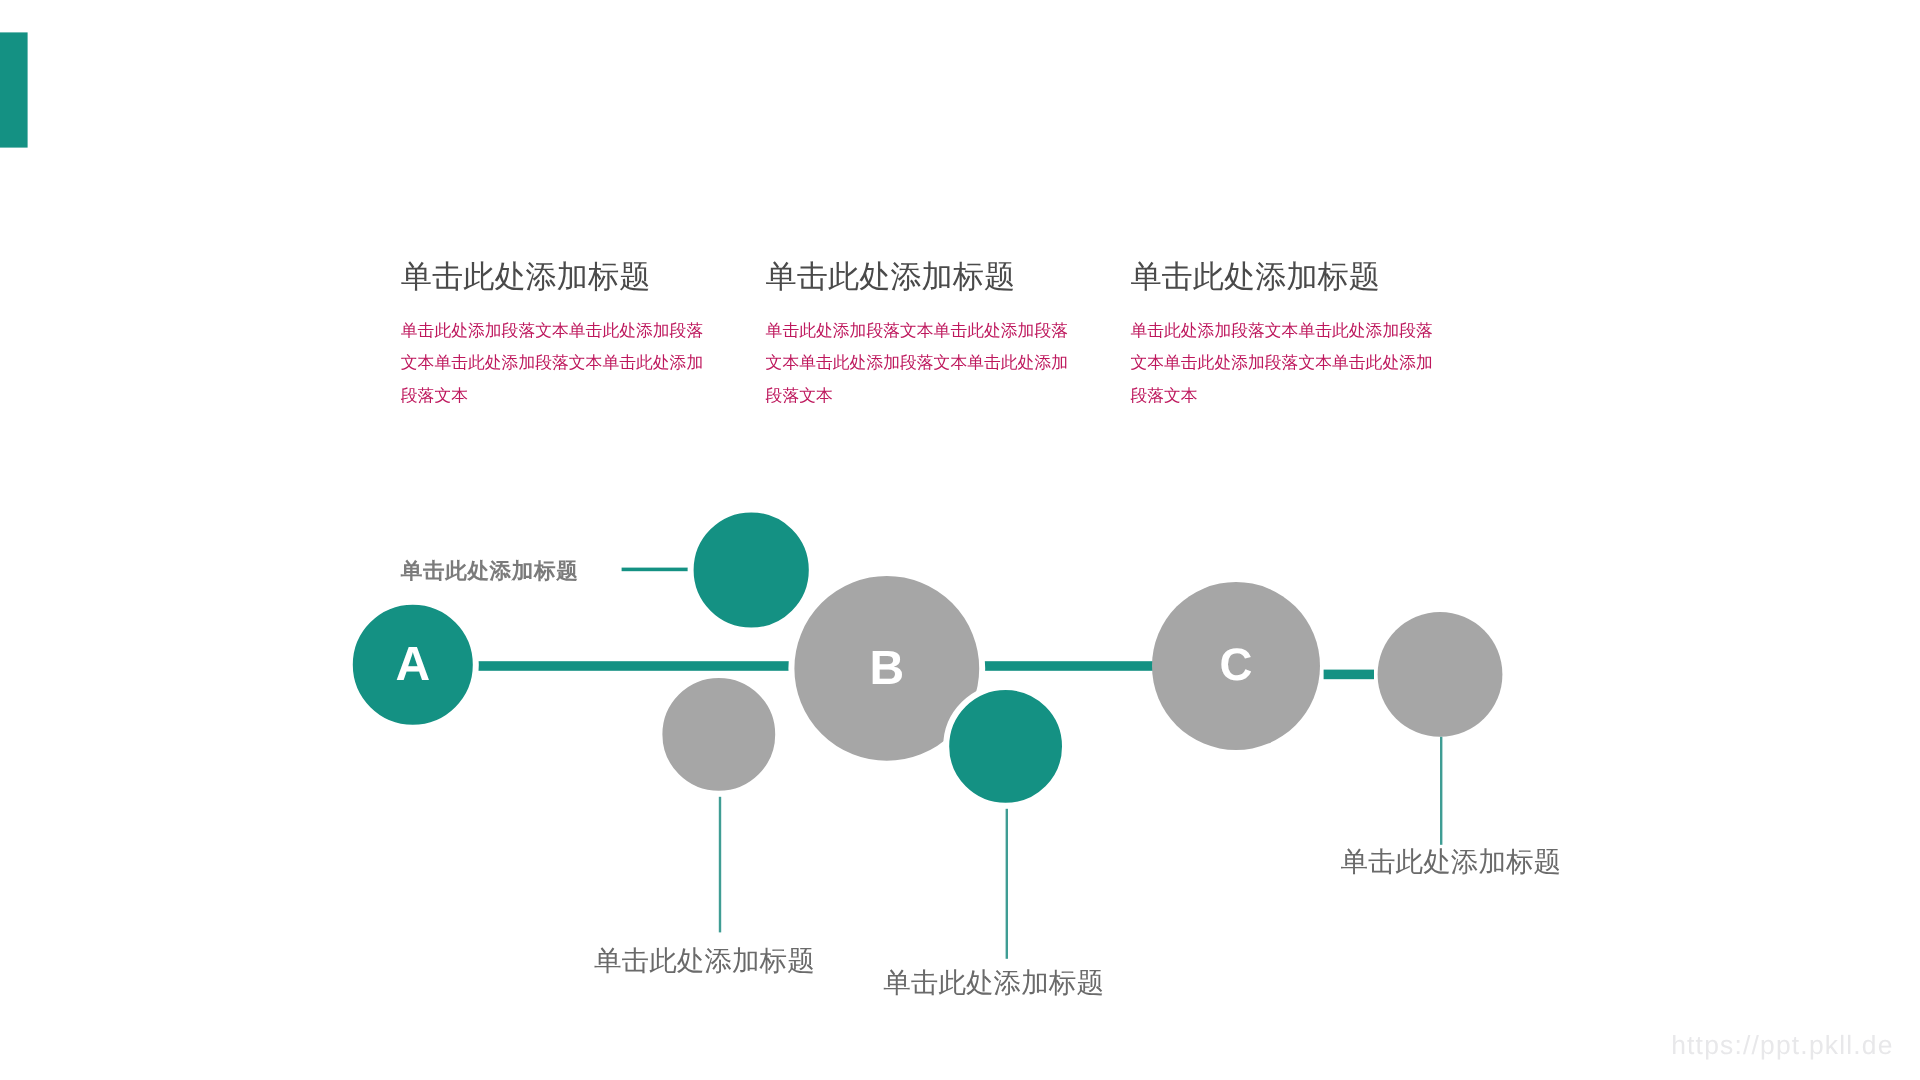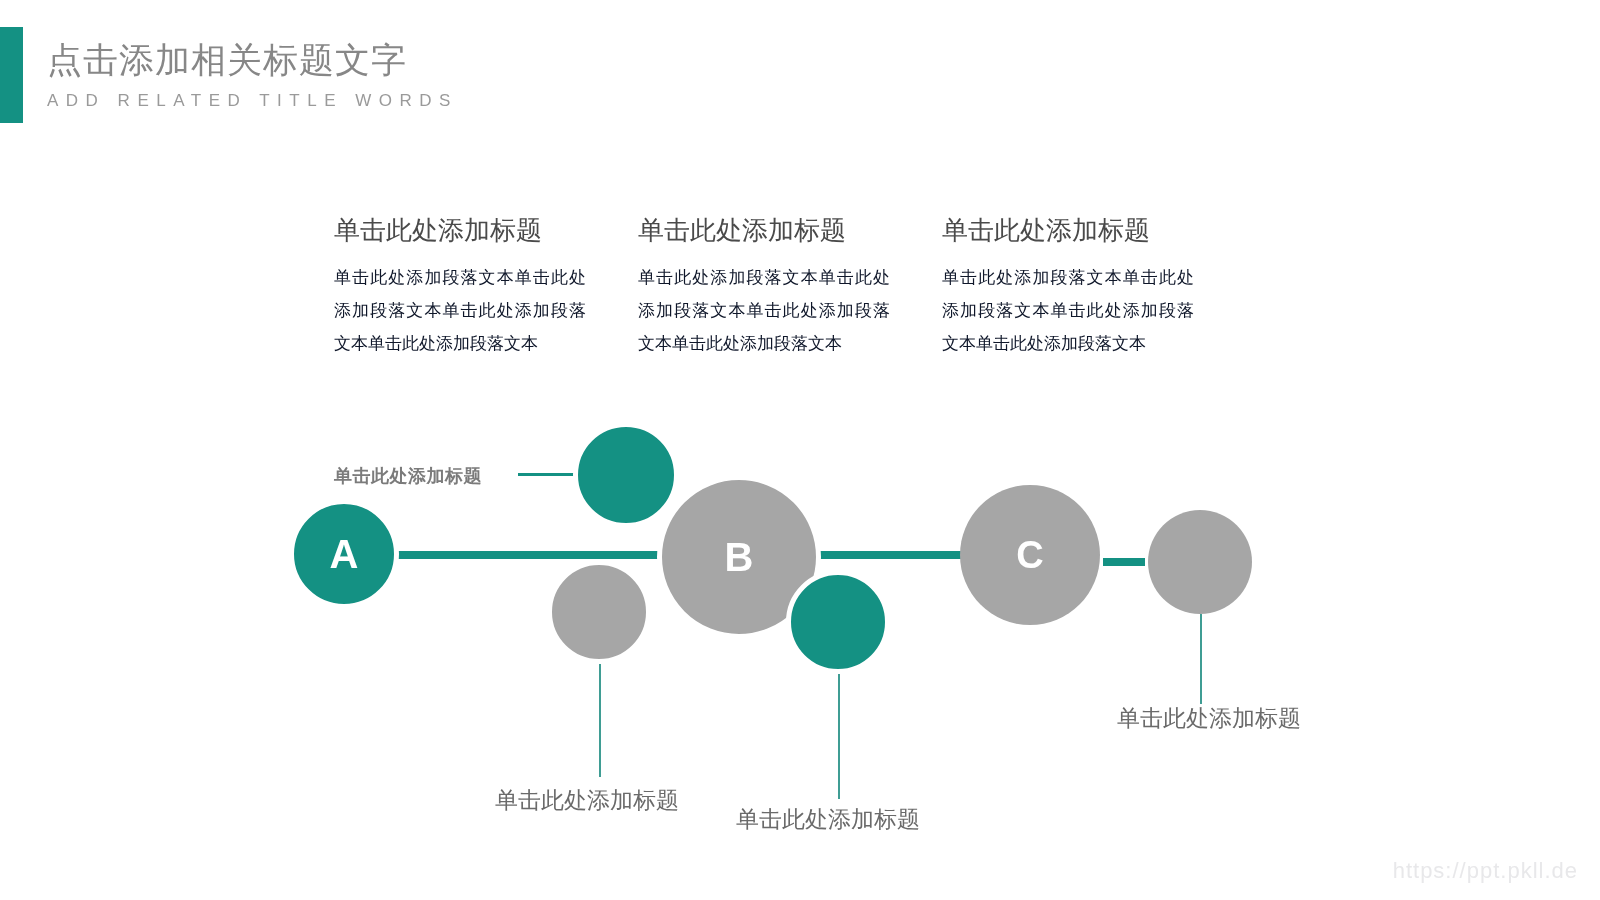--- a/index.html
+++ b/index.html
@@ -60,22 +60,22 @@
     width: 304px;
   }
   .col-title {
     font-size: 26px;
     color: #4a4a4a;
     line-height: 1.2;
     white-space: nowrap;
     margin-bottom: 16px;
   }
   .col-body {
-    font-size: 17px;
-    color: #0f172a;
+    font-size: 14px;
+    color: #be185d;
     line-height: 1.93;
     width: 252px;
     text-align: justify;
   }
 
   
   .diagram {
     position: absolute;
     left: 0;
     top: 0;
@@ -168,24 +168,20 @@
     letter-spacing: 1px;
     white-space: nowrap;
   }
 </style>
 </head>
 <body>
 
 <div class="slide">
 
   <div class="header-accent"></div>
-  <div class="header-block">
-    <div class="header-title">点击添加相关标题文字</div>
-    <div class="header-sub">ADD RELATED TITLE WORDS</div>
-  </div>
 
   <div class="columns">
     <div class="column">
       <div class="col-title">单击此处添加标题</div>
       <div class="col-body">单击此处添加段落文本单击此处添加段落文本单击此处添加段落文本单击此处添加段落文本</div>
     </div>
     <div class="column">
       <div class="col-title">单击此处添加标题</div>
       <div class="col-body">单击此处添加段落文本单击此处添加段落文本单击此处添加段落文本单击此处添加段落文本</div>
     </div>

